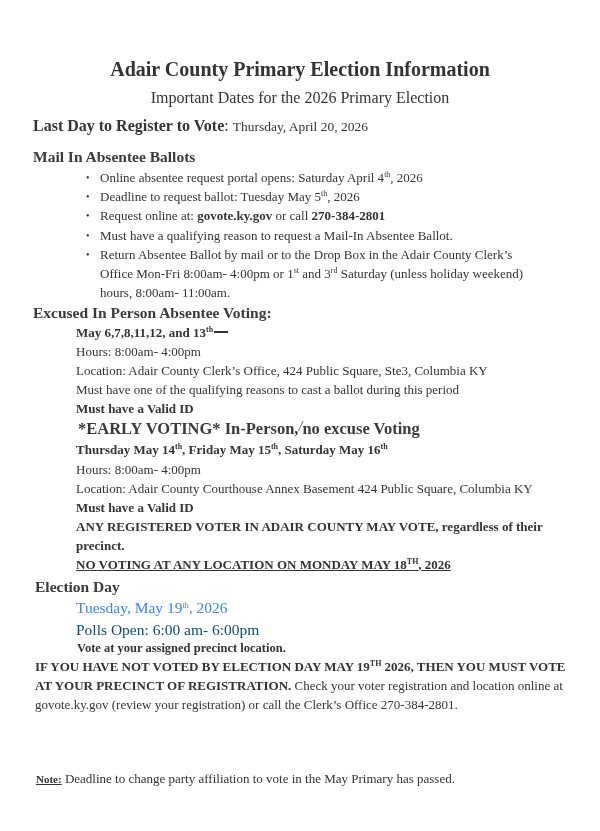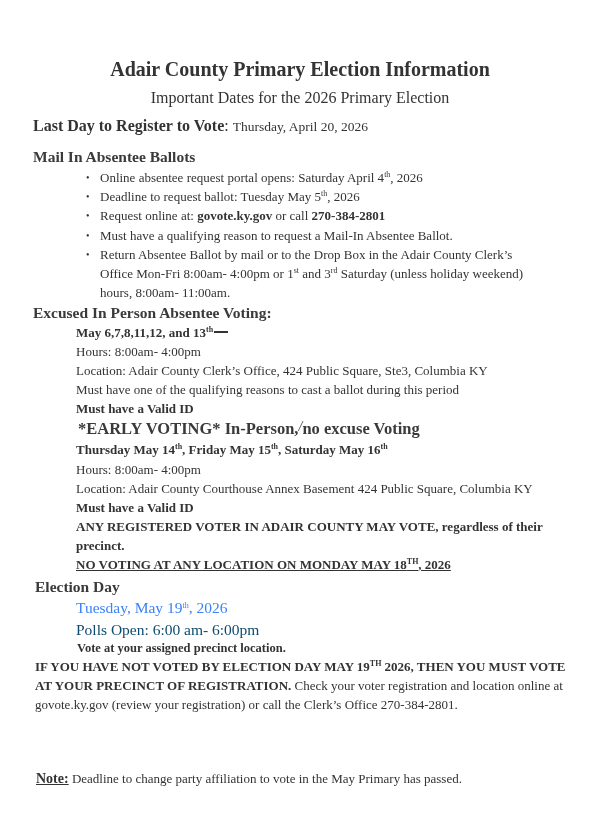--- a/index.html
+++ b/index.html
@@ -89,16 +89,16 @@
     <span>Tuesday, May 19</span><sup>th</sup><span>, 2026</span>
   </div>
   <div class="abs" style="left:76px; top:621px; font-size:15.5px; color:#0c4a6e;">Polls Open: 6:00 am- 6:00pm</div>
   <div class="abs" style="left:77px; top:641px; font-size:12.5px; font-weight:bold; color:#333;">Vote at your assigned precinct location.</div>
 
   <div class="para">
     <b>IF YOU HAVE NOT VOTED BY ELECTION DAY MAY 19</b><sup class="bold">TH</sup><b> 2026, THEN YOU MUST VOTE AT YOUR PRECINCT OF REGISTRATION.</b><span> Check your voter registration and location online at govote.ky.gov (review your registration) or call the Clerk’s Office 270-384-2801.</span>
   </div>
 
   <div class="abs" style="left:36px; top:771px; font-size:13px; color:#333;">
-    <b class="u" style="font-size:14px;">Note:</b><span> Deadline to change party affiliation to vote in the May Primary has passed.</span>
+    <b class="u" style="font-size:11px;">Note:</b><span> Deadline to change party affiliation to vote in the May Primary has passed.</span>
   </div>
 
 </div>
 
 </body></html>

